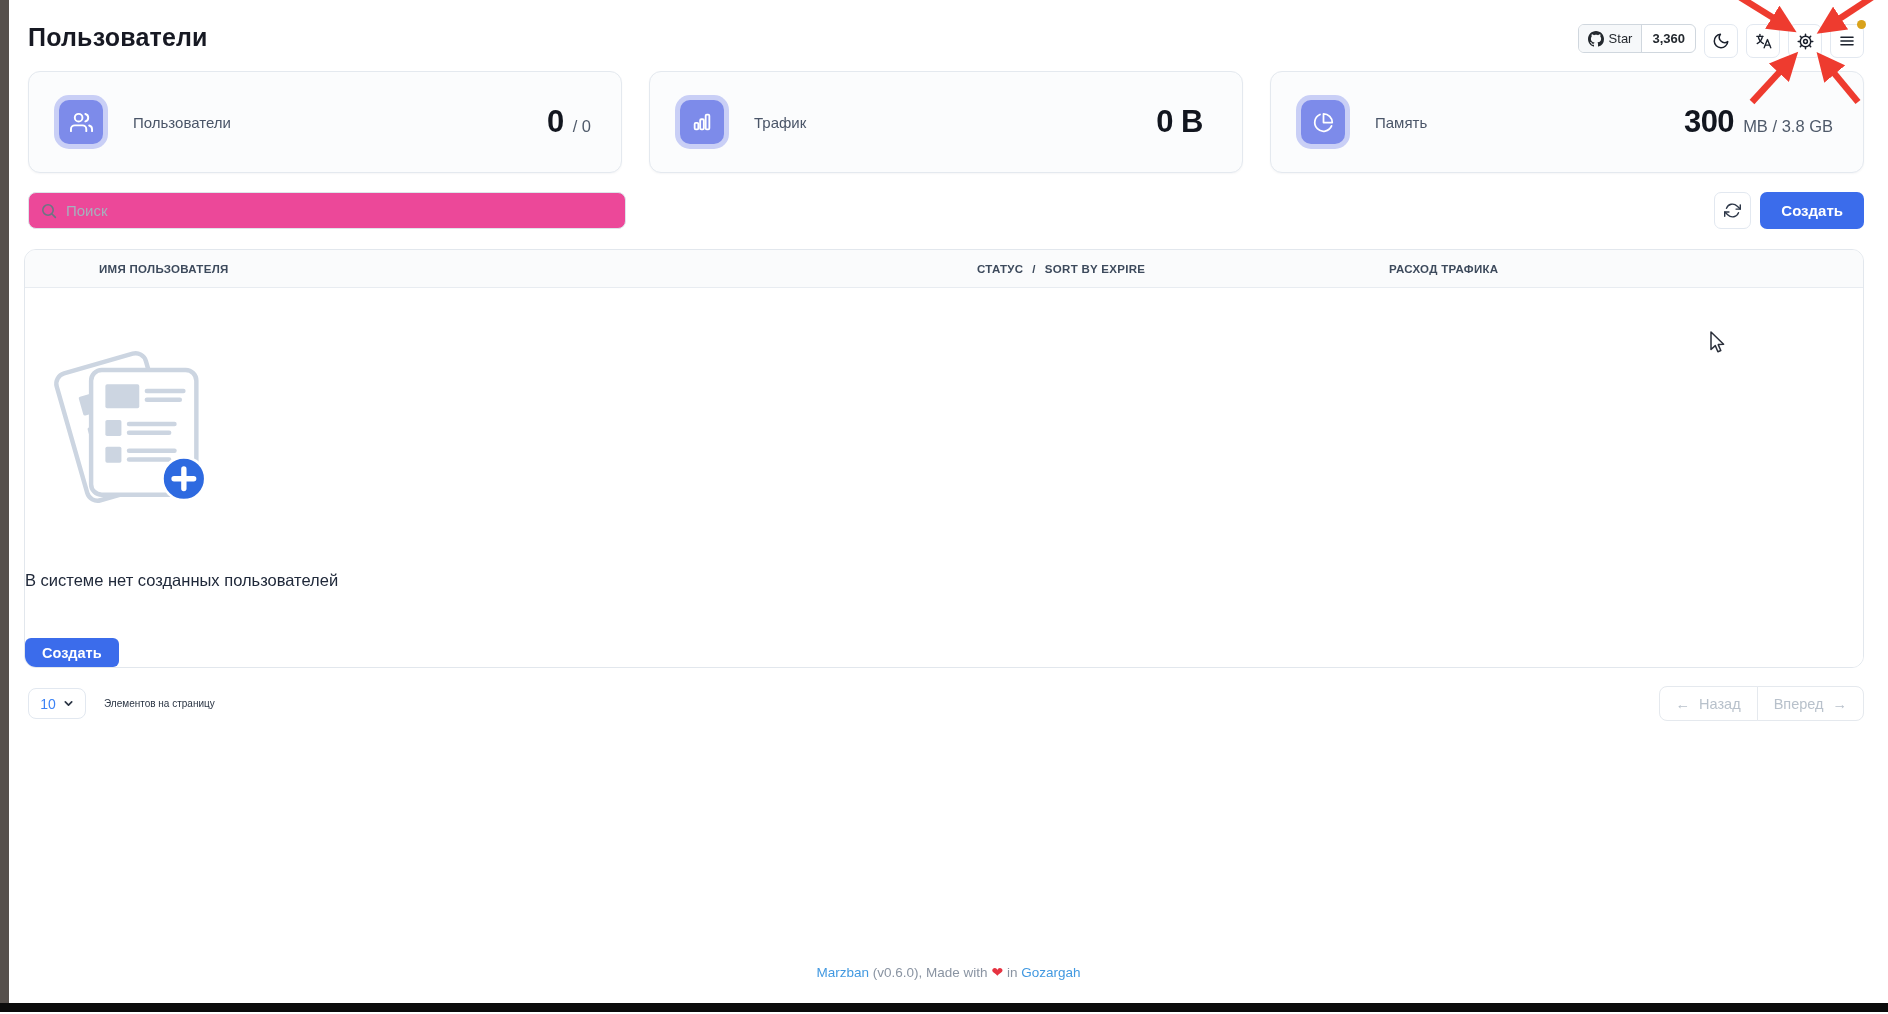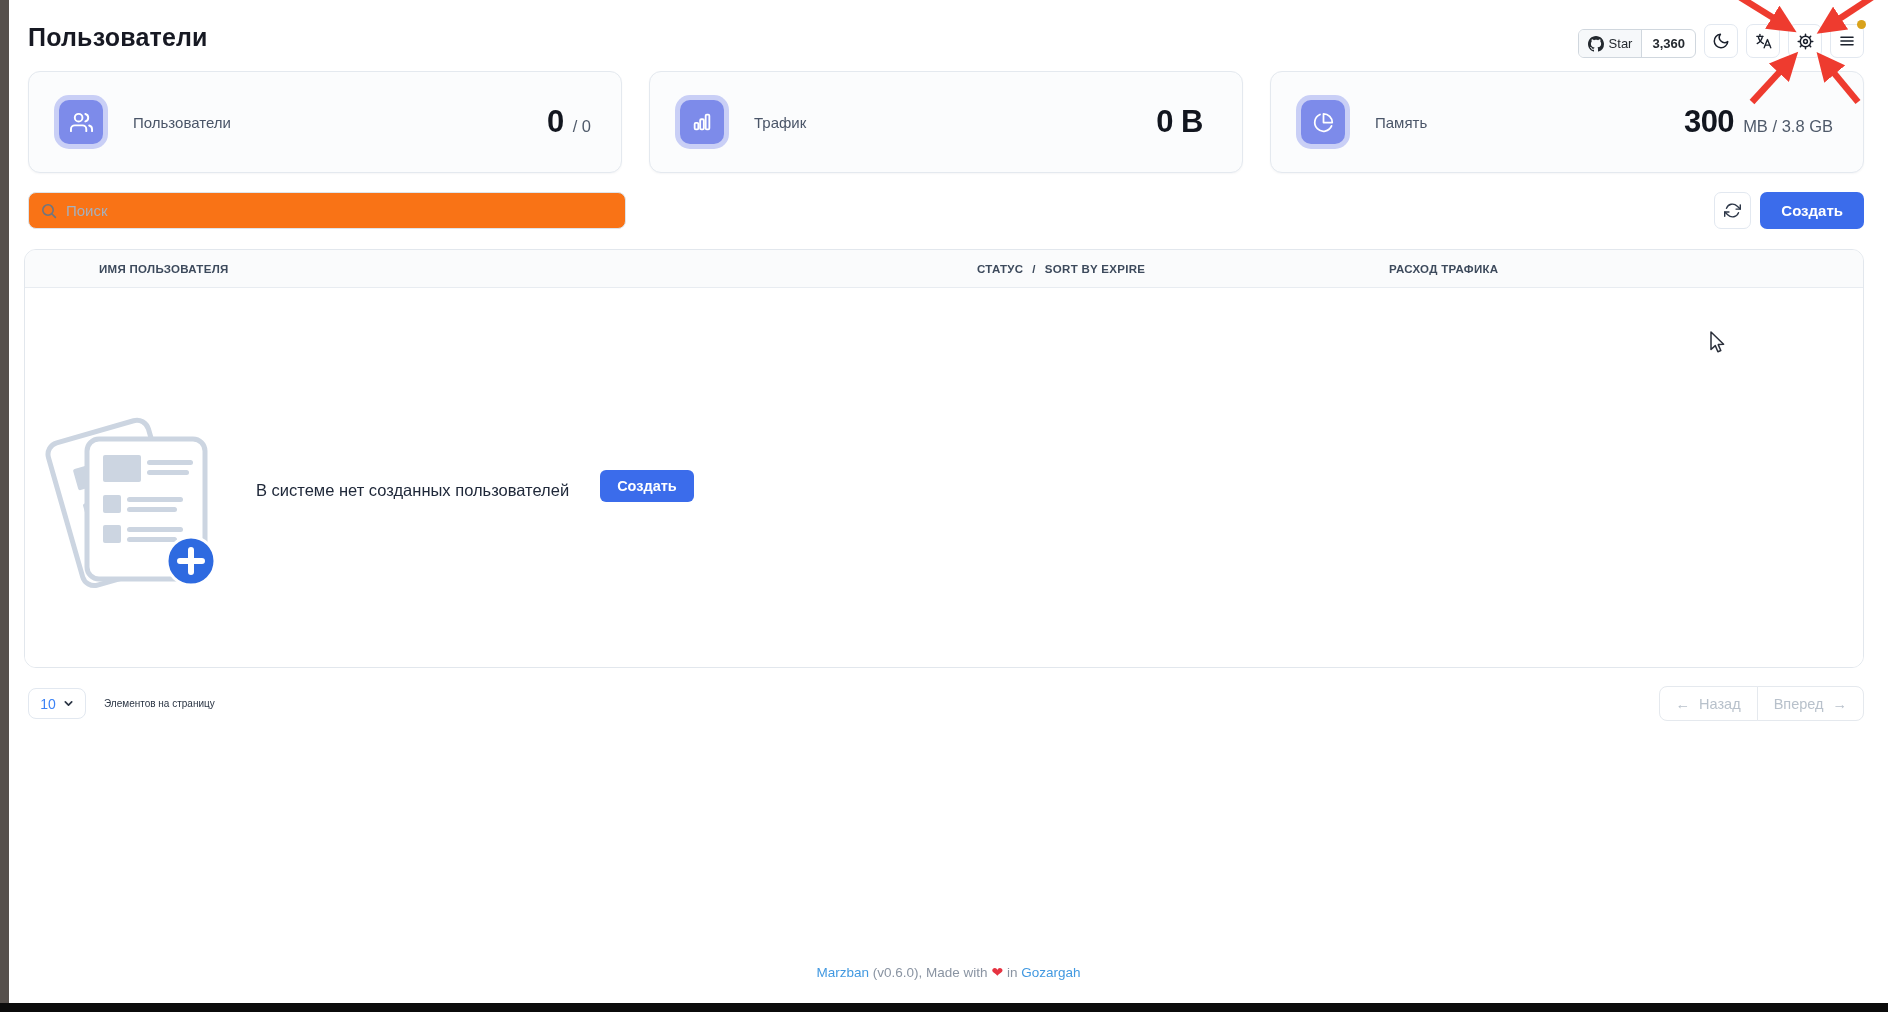--- a/index.html
+++ b/index.html
@@ -8,53 +8,53 @@
     font-family:"Liberation Sans", sans-serif;
     background:#ffffff; color:#1a202c; overflow:hidden; position:relative;
   }
   .left-strip { position:absolute; left:0; top:0; width:9px; height:1003px; background:#56504c; background:#56504c; z-index:5; }
   .bottom-bar { position:absolute; left:0; top:1003px; width:1888px; height:9px; background:#0b0b0b; z-index:5; }
   .app { position:absolute; left:9px; top:0; width:1879px; height:1003px; }
 
   
   .header { display:flex; align-items:flex-start; justify-content:space-between; padding:20px 24px 0 19px; }
   .page-title { font-size:25px; font-weight:700; color:#171923; letter-spacing:.2px; margin-top:3px; }
-  .header-right { display:flex; align-items:flex-end; gap:8px; margin-top:4px; }
+  .header-right { display:flex; align-items:flex-start; gap:8px; margin-top:4px; }
 
   .gh-star { display:flex; align-items:stretch; height:29px; border:1px solid #d0d7de; border-radius:6px; overflow:hidden; font-size:13px; color:#24292f; cursor:pointer; background:#fff; }
   .gh-left { display:flex; align-items:center; gap:5px; padding:0 9px; background:#f6f8fa; border-right:1px solid #d0d7de; }
   .gh-count { display:flex; align-items:center; padding:0 10px; font-weight:600; }
 
   .icon-btn { width:34px; height:34px; border:1px solid #e2e8f0; border-radius:7px; background:#fff; display:flex; align-items:center; justify-content:center; color:#1a202c; cursor:pointer; position:relative; }
   .notif-dot { position:absolute; top:-5px; right:-3px; width:9px; height:9px; border-radius:50%; background:#d9a21b; }
 
   
   .stats { display:flex; gap:27px; margin:13px 24px 0 19px; }
   .stat-card { flex:1; height:102px; background:#fbfcfd; border:1px solid #e4e9ef; border-radius:12px; box-shadow:0 1px 2px rgba(16,24,40,.04); display:flex; align-items:center; padding:0 30px; }
   .stat-icon-box { width:44px; height:44px; border-radius:10px; background:#7d8bea; box-shadow:0 0 0 5px #c9cff6; display:flex; align-items:center; justify-content:center; flex:none; }
   .stat-label { margin-left:30px; font-size:15px; color:#4a5568; font-weight:500; }
   .stat-value-wrap { margin-left:auto; display:flex; align-items:baseline; gap:9px; }
   .stat-value { font-size:31px; font-weight:700; color:#12161f; letter-spacing:-.5px; }
   .stat-suffix { font-size:16.5px; color:#4f5a6a; font-weight:500; }
 
   
   .toolbar { display:flex; align-items:center; margin:19px 24px 0 19px; }
-  .search-box { width:598px; height:37px; border:1px solid #dee4ea; border-radius:8px; background:#f97316; display:flex; align-items:center; padding:0 12px; gap:9px; }
+  .search-box { width:598px; height:37px; border:1px solid #dee4ea; border-radius:8px; background:#ec4899; display:flex; align-items:center; padding:0 12px; gap:9px; }
   .search-box input { flex:1; border:none; outline:none; font-size:15px; color:#2d3748; font-family:inherit; background:transparent; }
   .search-box input::placeholder { color:#a6b0bd; }
   .toolbar-spacer { flex:1; }
   .refresh-btn { width:37px; height:37px; border:1px solid #e2e8f0; border-radius:7px; background:#fff; display:flex; align-items:center; justify-content:center; cursor:pointer; color:#2d3748; }
   .create-btn { margin-left:9px; height:37px; padding:0 21px; border:none; border-radius:7px; background:#3b6ceb; color:#fff; font-size:15px; font-weight:700; font-family:inherit; cursor:pointer; }
 
   
   .table-card { margin:20px 24px 0 15px; border:1px solid #e2e7ed; border-radius:12px; overflow:hidden; background:#fff; }
   .thead { display:grid; grid-template-columns:878px 412px 1fr; align-items:center; height:38px; padding-left:28px; background:#fafbfc; border-bottom:1px solid #e8ecf1; }
   .th { font-size:11.5px; font-weight:700; color:#3d4a5c; letter-spacing:.3px; white-space:nowrap;padding-left:46px; }
   .th .sep { margin:0 9px; }
-  .tbody { height:379px; display:flex; flex-direction:row; align-items:center; background:#fff;gap:31px; }
+  .tbody { height:379px; display:flex; flex-direction:column; align-items:flex-start; background:#fff;gap:31px; }
   .empty-illustration { margin-top:57px; }
   .empty-msg { margin-top:26px; font-size:16.5px; font-weight:500; color:#20293a; }
   .empty-create-btn { margin-top:17px; height:32px; padding:0 17px; border:none; border-radius:6px; background:#3b6ceb; color:#fff; font-size:14.5px; font-weight:700; font-family:inherit; cursor:pointer; }
 
   
   .pagination { display:flex; align-items:center; margin:18px 24px 0 19px; }
   .page-size-select { width:58px; height:31px; border:1px solid #e2e8f0; border-radius:8px; background:#fff; display:flex; align-items:center; justify-content:center; gap:7px; font-size:14px; color:#3b82f6; cursor:pointer; }
   .page-size-label { margin-left:18px; font-size:10px; color:#2b3544; }
   .nav-group { margin-left:auto; display:flex; }
   .nav-btn { height:35px; padding:0 16px; background:#fff; border:1px solid #e5e9ee; color:#b8c1cb; font-size:14.5px; font-weight:500; font-family:inherit; display:flex; align-items:center; gap:9px; cursor:default; }

